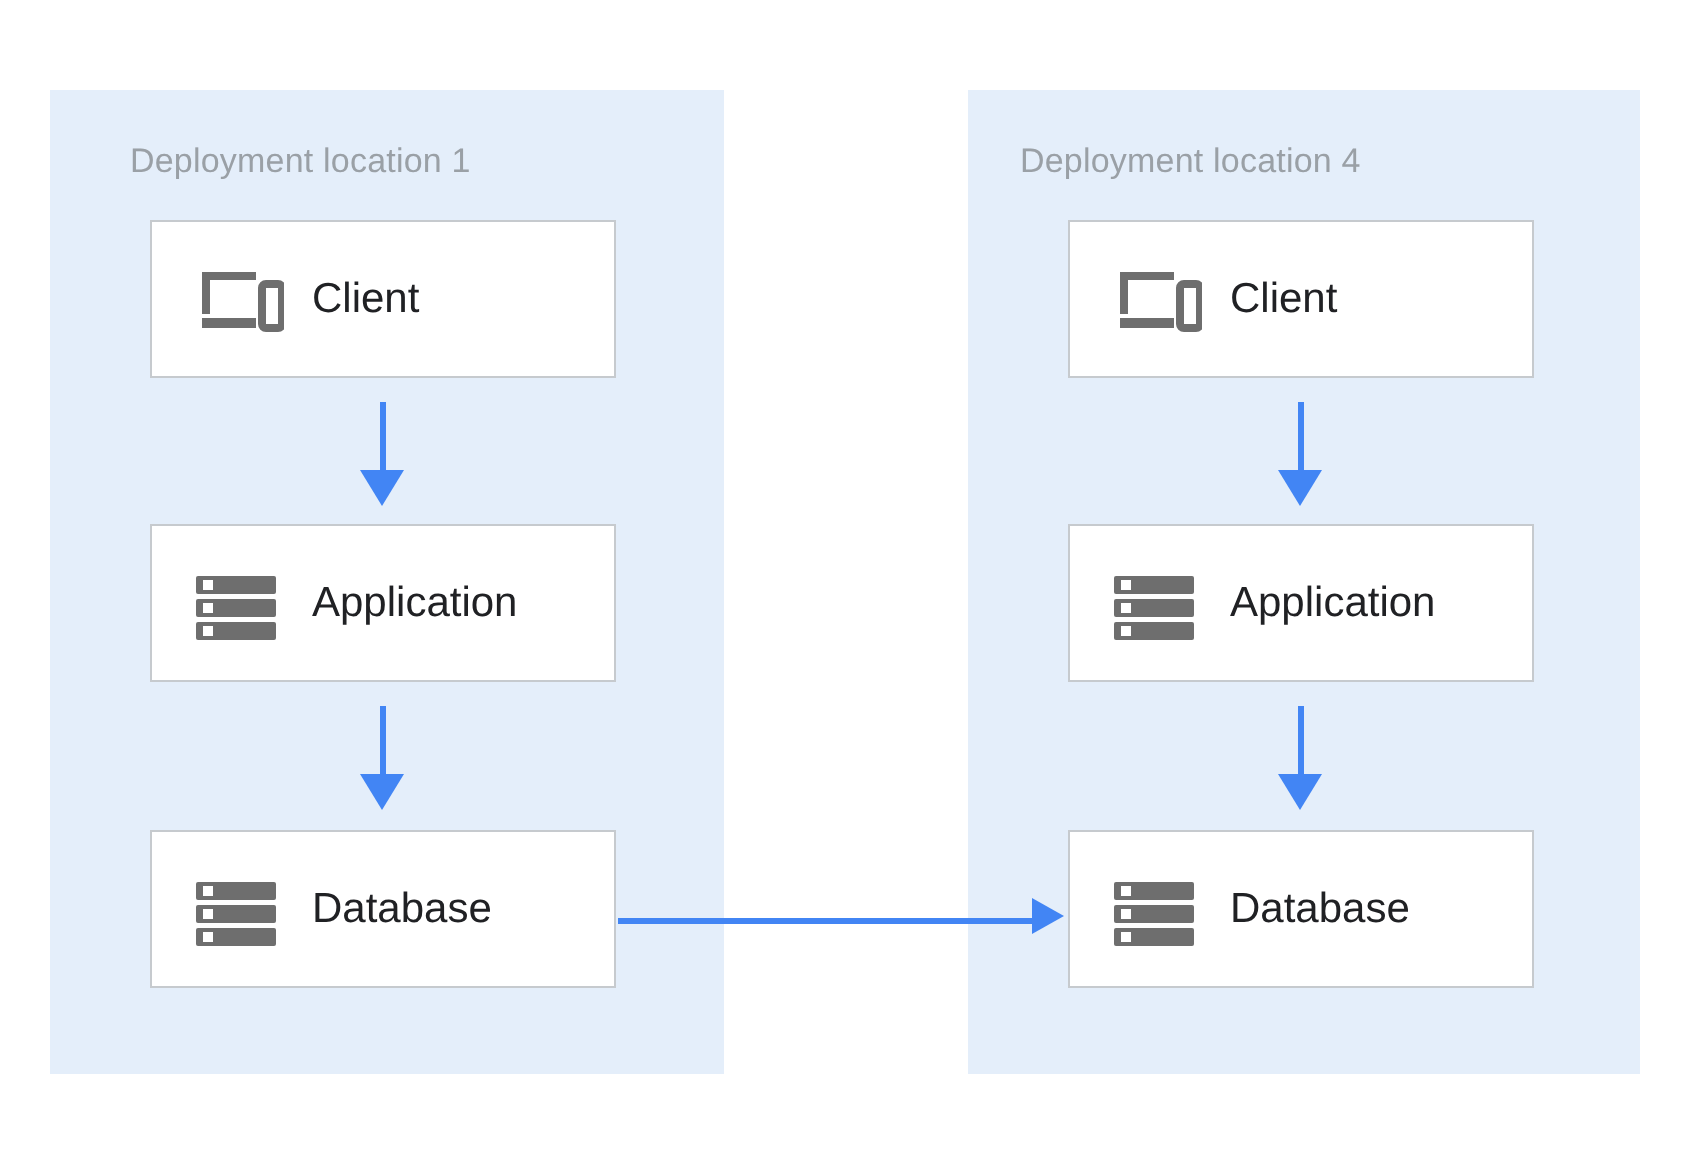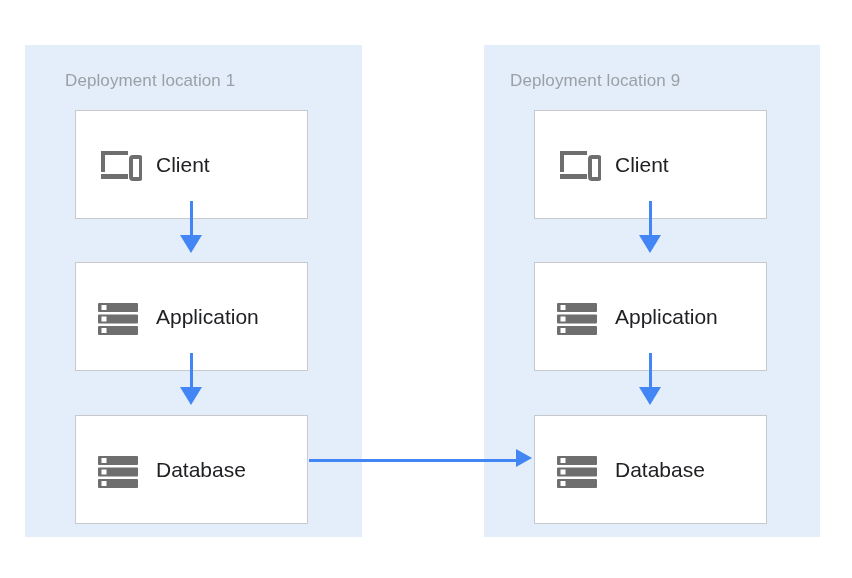--- a/index.html
+++ b/index.html
@@ -37,21 +37,21 @@
   #zone-left-title  { left: 65px;  top: 71px; }
   #zone-right-title { left: 510px; top: 71px; }
 
   .node {
     position: absolute;
     background: #ffffff;
     border: 1px solid #c6cace;
     box-sizing: border-box;
     display: flex;
     align-items: center;
-    height: 109px;
+    height: 79px;
     width: 233px;
   }
   #node-client-1      { left: 75px;  top: 110px; }
   #node-application-1 { left: 75px;  top: 262px; }
   #node-database-1    { left: 75px;  top: 415px; }
   #node-client-2      { left: 534px; top: 110px; }
   #node-application-2 { left: 534px; top: 262px; }
   #node-database-2    { left: 534px; top: 415px; }
 
   .node-icon {
@@ -158,21 +158,21 @@
         <rect fill="#6e6e6e" x="4" y="21.5" width="40" height="9" rx="1"></rect>
         <rect fill="#ffffff" x="7.5" y="23.5" width="5" height="5"></rect>
         <rect fill="#6e6e6e" x="4" y="33" width="40" height="9" rx="1"></rect>
         <rect fill="#ffffff" x="7.5" y="35" width="5" height="5"></rect>
       </svg>
     </span>
     <span class="node-label">Database</span>
   </div>
 
   <div class="zone" id="zone-right"></div>
-  <div class="zone-title" id="zone-right-title">Deployment location 9</div>
+  <div class="zone-title" id="zone-right-title">Deployment location 4</div>
 
   <div class="node" id="node-client-2">
     <span class="node-icon">
       <svg class="icon-client" viewBox="0 0 48 48" aria-hidden="true">
         <path fill="#6e6e6e" d="M7 10 h27 v4 H11 v17 H7 Z"></path>
         <rect fill="#6e6e6e" x="7" y="33" width="27" height="5"></rect>
         <rect fill="none" stroke="#6e6e6e" stroke-width="4" x="37" y="16" width="10" height="22" rx="2"></rect>
       </svg>
     </span>
     <span class="node-label">Client</span>

